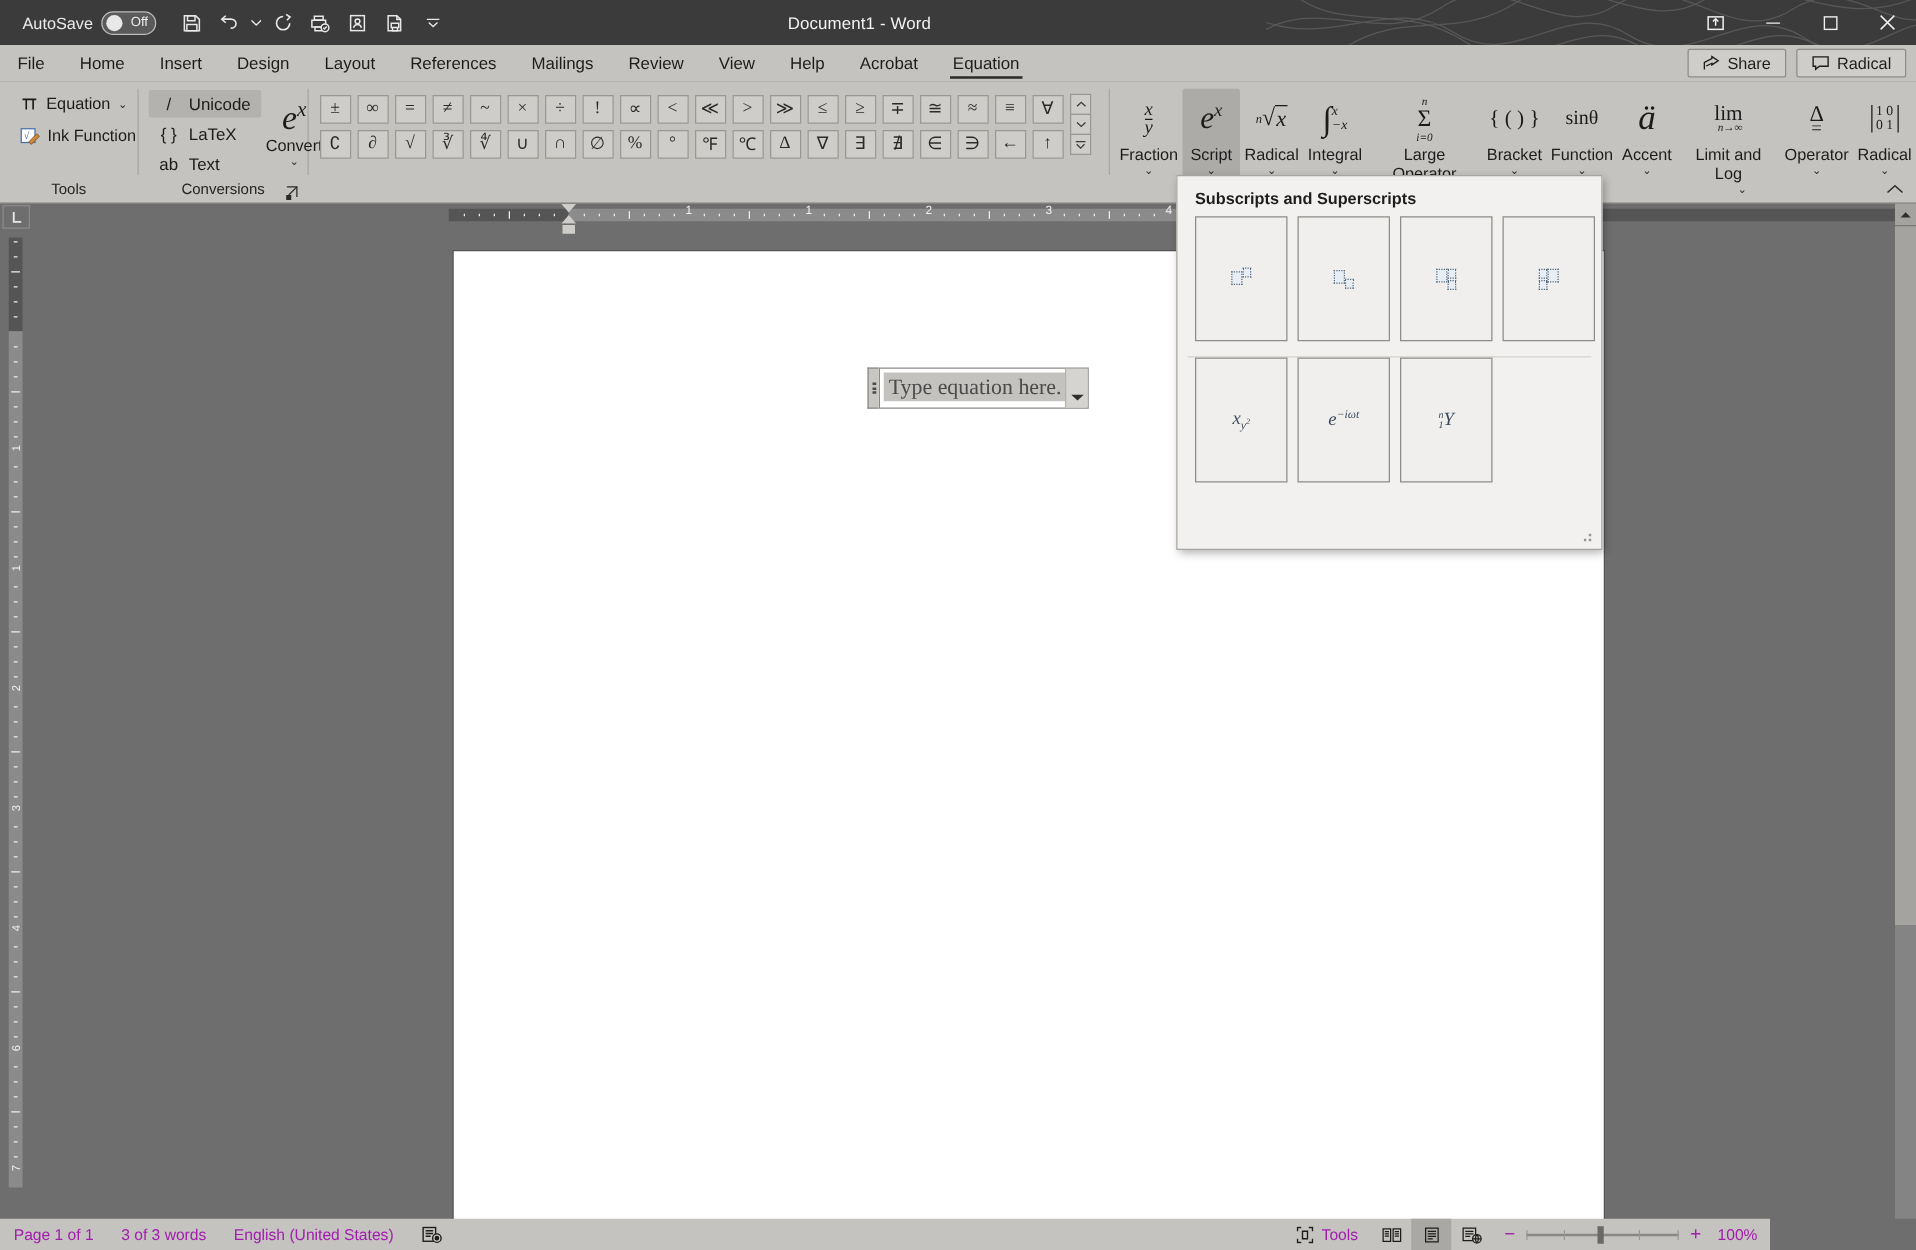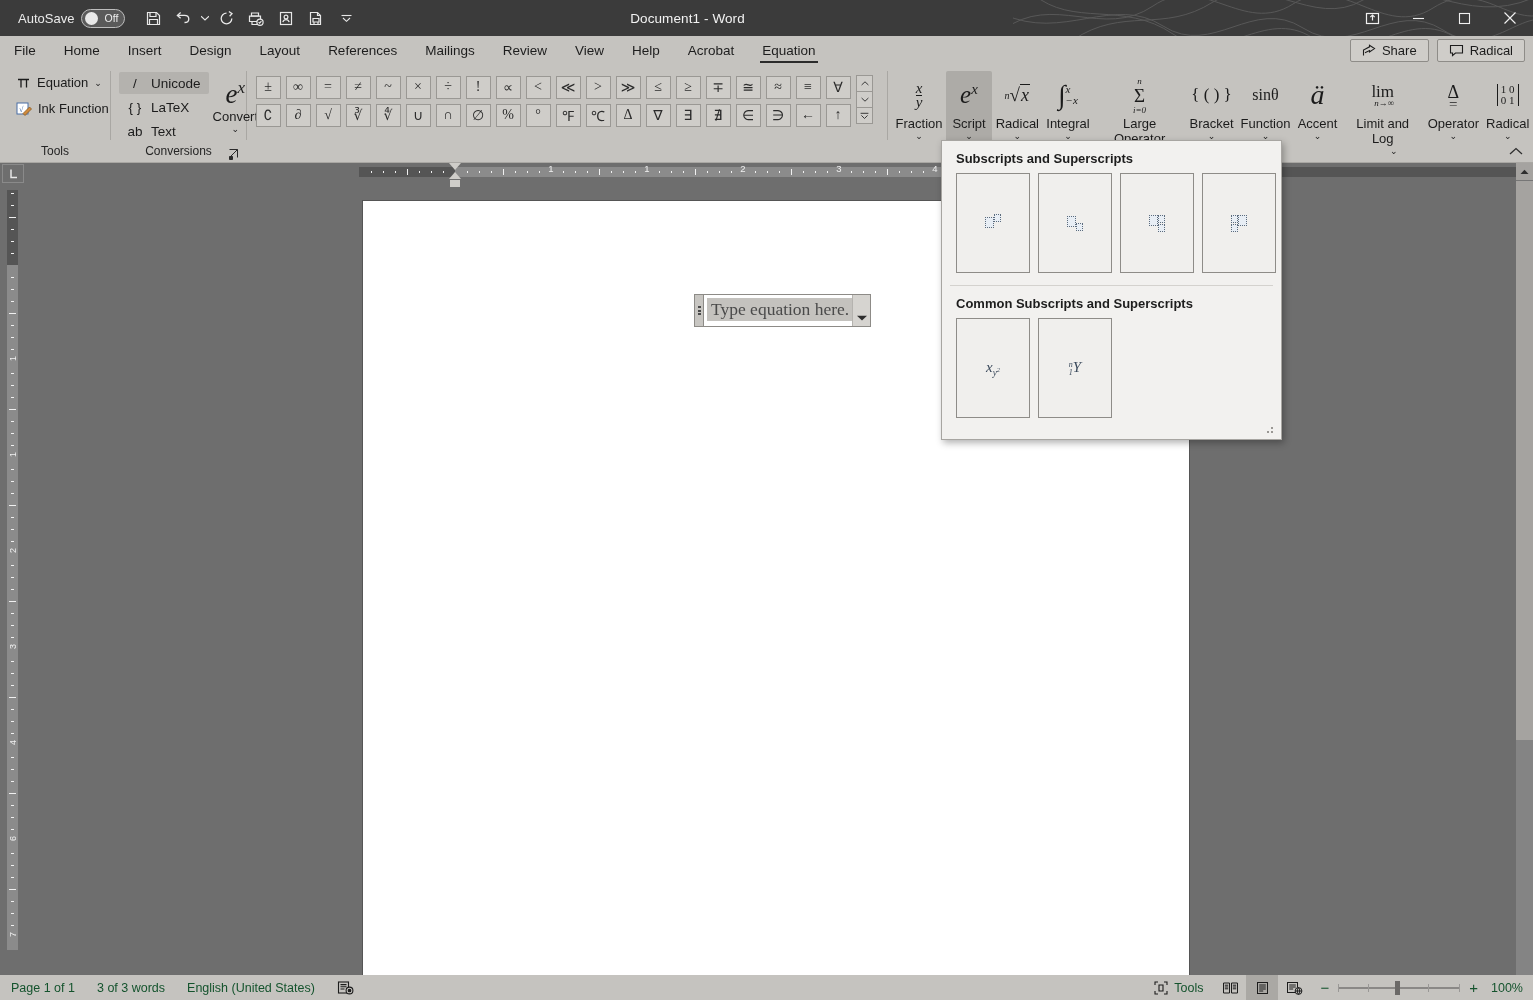--- a/index.html
+++ b/index.html
@@ -152,21 +152,21 @@
   .hr-tick { position:absolute; background:#f0f0f0; }
 
   .vruler { position:absolute; left:7px; top:27px; width:11px; height:760px; }
   .vr-margin { position:absolute; left:0; width:11px; background:#555; }
   .vr-page { position:absolute; left:0; width:11px; background:#8b8b8b; }
   .vr-num { position:absolute; left:1px; font-size:9px; color:#f0f0f0;
     writing-mode:vertical-rl; transform:rotate(180deg); }
   .vr-tick { position:absolute; background:#f0f0f0; }
 
   .page {
-    position:absolute; left:363px; top:38px; width:826px; height:780px;
+    position:absolute; left:363px; top:38px; width:920px; height:780px;
     background:#fff; box-shadow:0 0 0 1px #555;
   }
 
   
   .eqwrap { position:absolute; left:694px; top:294px; display:flex; align-items:stretch; height:33px; }
   .eq-handle { width:9px; background:#c8c6c2; border:1px solid #8d8b87; border-right:none;
     display:flex; align-items:center; justify-content:center; }
   .eq-handle .dots { width:3px; }
   .eq-handle .dot { width:3px;height:2px;background:#4a4a4a; margin:1.6px 0; }
   .eq-box { border:1px solid #8d8b87; background:#fff; display:flex; align-items:stretch; }
@@ -179,22 +179,22 @@
     display:flex; align-items:flex-end; justify-content:center; padding-bottom:5px; }
 
   
   .vscroll { position:absolute; right:0; top:163px; width:17px; height:812px; background:#848484; }
   .vs-up { width:17px; height:17px; background:#a5a3a0; display:flex; align-items:center; justify-content:center; }
   .vs-thumb { position:absolute; top:17px; left:0; width:17px; height:560px; background:#a5a3a0;
     border-top:1px solid #767676; }
 
   
   .status {
-    position:absolute; bottom:0; left:0; width:1533px; height:25px;
-    background:#c5c3bf; display:flex; align-items:center; font-size:12.5px; color:#14532d;margin-top:16px;
+    position:absolute; bottom:0; left:0; width:1416px; height:25px;
+    background:#c5c3bf; display:flex; align-items:center; font-size:12.5px; color:#a21caf;margin-top:16px;
   }
   .st-item { padding:0 11px; height:25px; display:flex; align-items:center; gap:6px; white-space:nowrap; }
   .st-right { position:absolute; right:0; top:0; height:25px; display:flex; align-items:center; }
   .view-btn { width:32px;height:25px; display:flex; align-items:center; justify-content:center; }
   .view-btn.active { background:#aaa8a4; }
   .zoomslider { display:flex; align-items:center; gap:9px; padding:0 10px; }
   .zs-track { width:122px; height:2px; background:#8a8886; position:relative; }
   .zs-thumb { position:absolute; left:57px; top:-6px; width:5px; height:14px; background:#6b6967; }
   .zs-tick { position:absolute; top:-3px; width:1px; height:8px; background:#9a9896; }
 
@@ -874,24 +874,26 @@
       <div class="gal-cell">
         <span><span class="ph"></span><span style="display:inline-block;line-height:8px;vertical-align:middle"><span class="ph sm" style="display:block"></span><span class="ph sm" style="display:block;margin-top:1px"></span></span></span>
       </div>
       <div class="gal-cell">
         <span><span style="display:inline-block;line-height:8px;vertical-align:middle"><span class="ph sm" style="display:block"></span><span class="ph sm" style="display:block;margin-top:1px"></span></span><span class="ph"></span></span>
       </div>
     </div>
 
     <div class="gal-div"></div>
 
-    <div class="gal-section-title">Common Subscripts and Superscripts</div>
     <div class="gal-row">
       <div class="gal-cell">
         <span style="font-style:italic;font-size:15px">x<span class="sub">y<span style="font-size:.7em;vertical-align:super">2</span></span></span>
+      </div>
+      <div class="gal-cell">
+        <span style="font-style:italic;font-size:15px">e<span class="sup">−iωt</span></span>
       </div>
       <div class="gal-cell">
         <span style="font-style:italic;font-size:15px"><span style="display:inline-block;font-size:8px;line-height:8px;text-align:center;vertical-align:middle">n<span style="display:block">1</span></span>Y</span>
       </div>
     </div>
 
     <svg class="gal-grip" viewBox="0 0 9 9">
       <rect x="0" y="5" width="2" height="2" fill="#9a9894"></rect>
         <rect x="4" y="5" width="2" height="2" fill="#9a9894"></rect>
       <rect x="4" y="1" width="2" height="2" fill="#9a9894"></rect>

